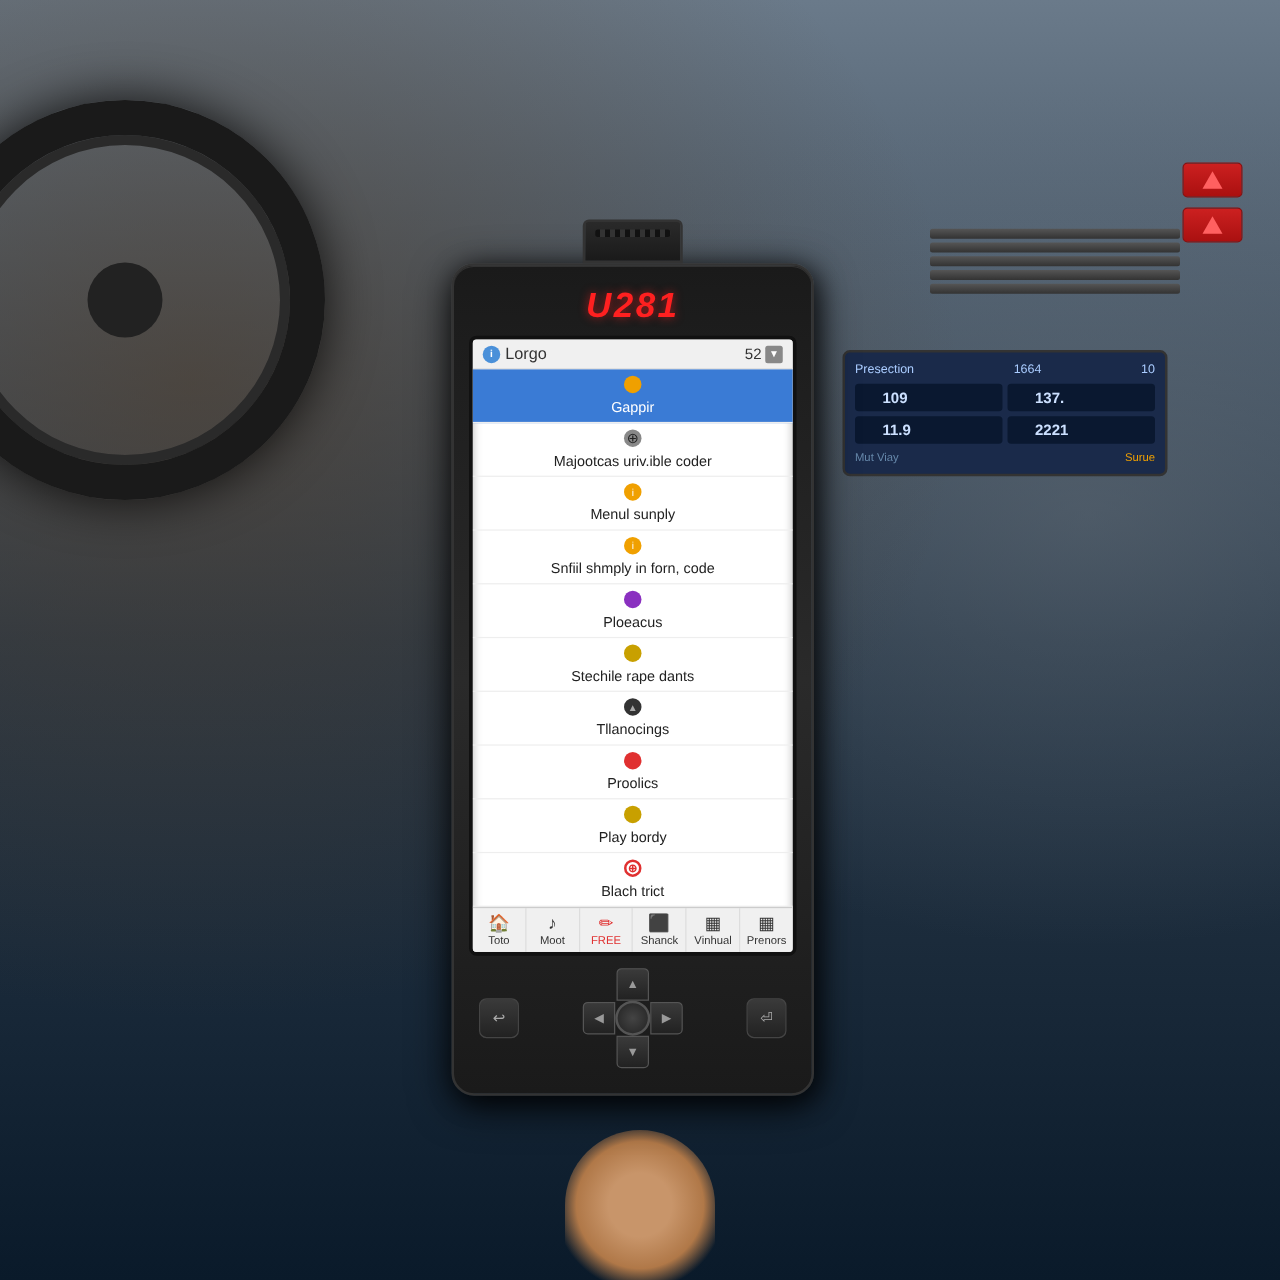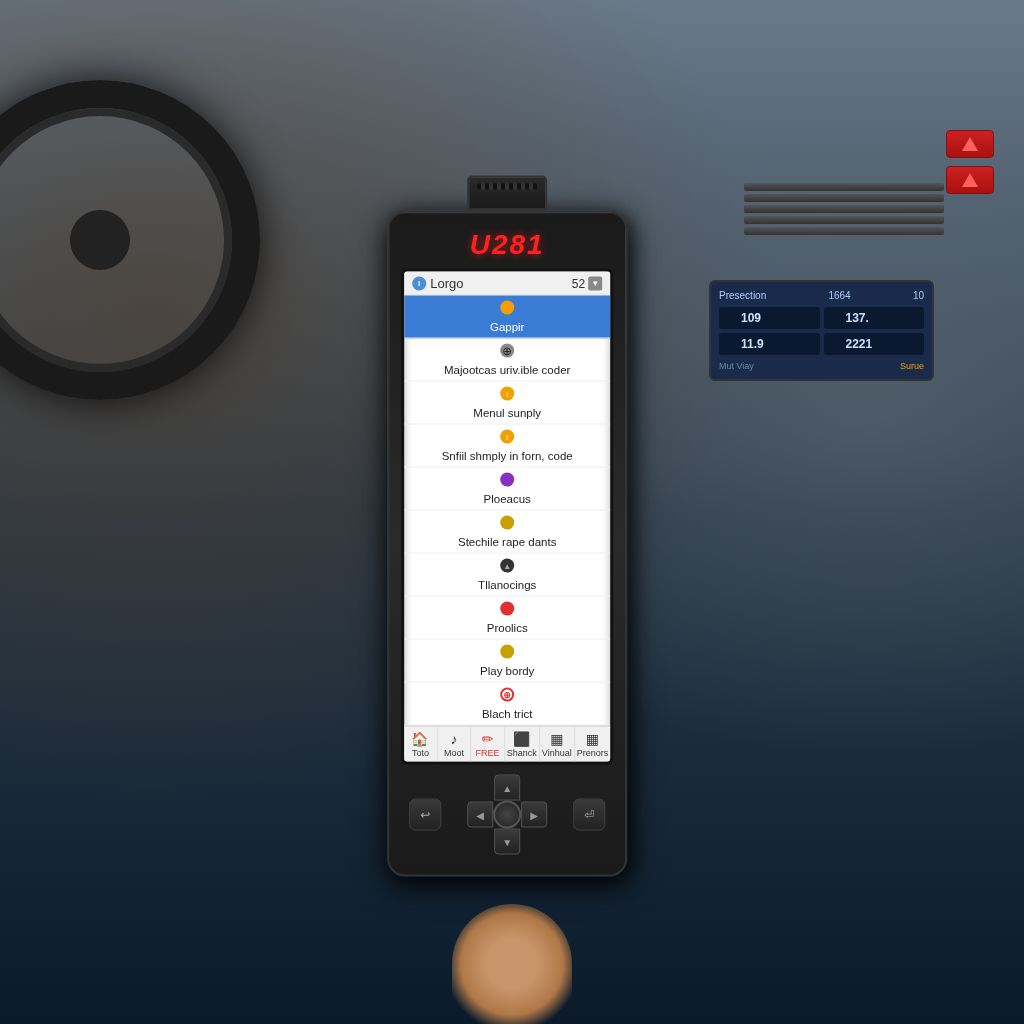--- a/index.html
+++ b/index.html
@@ -45,21 +45,21 @@
         radial-gradient(ellipse at 85% 40%, rgba(100,110,120,0.5) 0%, transparent 40%),
         linear-gradient(180deg, #6a7a8a 0%, #4a5a6a 25%, #2a3a4a 50%, #1a2a3a 75%, #0a1a2a 100%);
     }
 
     
     .scanner-device {
       position: absolute;
       left: 50%;
       top: 50%;
       transform: translate(-52%, -48%);
-      width: 240px;
+      width: 290px;
       z-index: 10;
     }
 
     
     .obd-connector {
       width: 80px;
       height: 35px;
       background: linear-gradient(180deg, #2a2a2a, #1a1a1a);
       border-radius: 5px 5px 0 0;
       margin: 0 auto;
@@ -309,21 +309,21 @@
       border-left: 8px solid transparent;
       border-right: 8px solid transparent;
       border-bottom: 14px solid #ff6060;
     }
 
     
     .infotainment {
       position: absolute;
       right: 90px;
       top: 280px;
-      width: 225px;
+      width: 260px;
       background: #1a2a4a;
       border-radius: 6px;
       padding: 8px;
       border: 2px solid #333;
     }
     .info-header {
       display: flex;
       justify-content: space-between;
       color: #aaccff;
       font-size: 10px;

